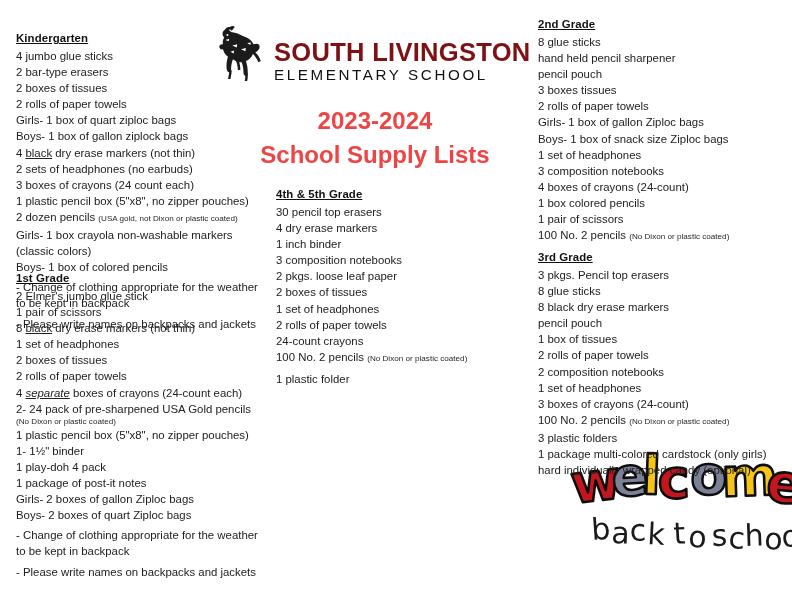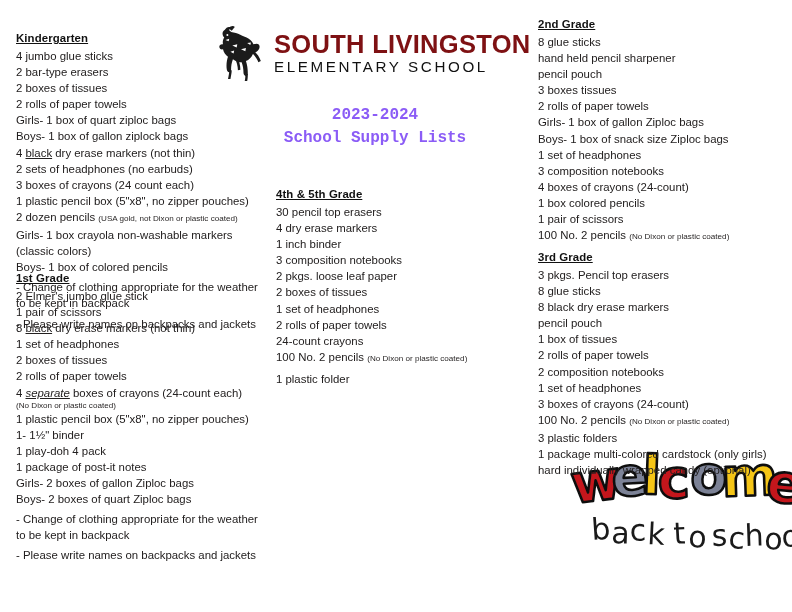--- a/index.html
+++ b/index.html
@@ -35,21 +35,21 @@
   
   .masthead {
     position: absolute;
     left: 210px;
     top: 22px;
     width: 330px;
     text-align: center;
   }
   .logo-row {
     display: flex;
-    align-items: center;
+    align-items: flex-end;
     justify-content: center;
     gap: 4px;
   }
   .horse-mark {
     width: 62px;
     height: 62px;
     flex: 0 0 62px;
     margin-right: -2px;
   }
   .wordmark { text-align: left; line-height: 1; }
@@ -65,25 +65,24 @@
     font-size: 15.2px;
     font-weight: normal;
     letter-spacing: 2.6px;
     color: #111111;
     white-space: nowrap;
     line-height: 1.25;
     margin-top: 1px;
   }
   .year-title {
     margin-top: 20px;
-    font-size: 16px;
+    font-size: 24px;
     font-weight: bold;
-    color: #8b5cf6;
+    color: #ef4444;
     line-height: 1.42;
-    font-family: Liberation Mono, monospace;
   }
 
   
   .section { position: absolute; width: 100%; }
   .sec-heading {
     font-size: 11.4px;
     font-weight: bold;
     text-decoration: underline;
     color: #111111;
     margin: 0 0 4px 0;
@@ -197,20 +196,21 @@
     <div class="section" style="top:272px;">
       <div class="sec-heading">1st Grade</div>
       <ul class="items">
         <li>2 Elmer's jumbo glue stick</li>
         <li>1 pair of scissors</li>
         <li>8&nbsp;<span class="u">black</span> dry erase markers (not thin)</li>
         <li>1 set of headphones</li>
         <li>2 boxes of tissues</li>
         <li>2 rolls of paper towels</li>
         <li>4&nbsp;<span class="ui">separate</span> boxes of crayons (24-count each)</li>
+        <li>2- 24 pack of pre-sharpened USA Gold pencils</li>
         <li>
             <span class="note-line">(No Dixon or plastic coated)</span>
           </li>
         <li>1 plastic pencil box (5"x8", no zipper pouches)</li>
         <li>1-  1½" binder</li>
         <li>1 play-doh 4 pack</li>
         <li>1 package of post-it notes</li>
         <li>Girls- 2 boxes of gallon Ziploc bags</li>
         <li>Boys- 2 boxes of quart Ziploc bags</li>
         <li class="wrap" style="margin-top:4px;">- Change of clothing appropriate for the weather to be kept in backpack</li>

